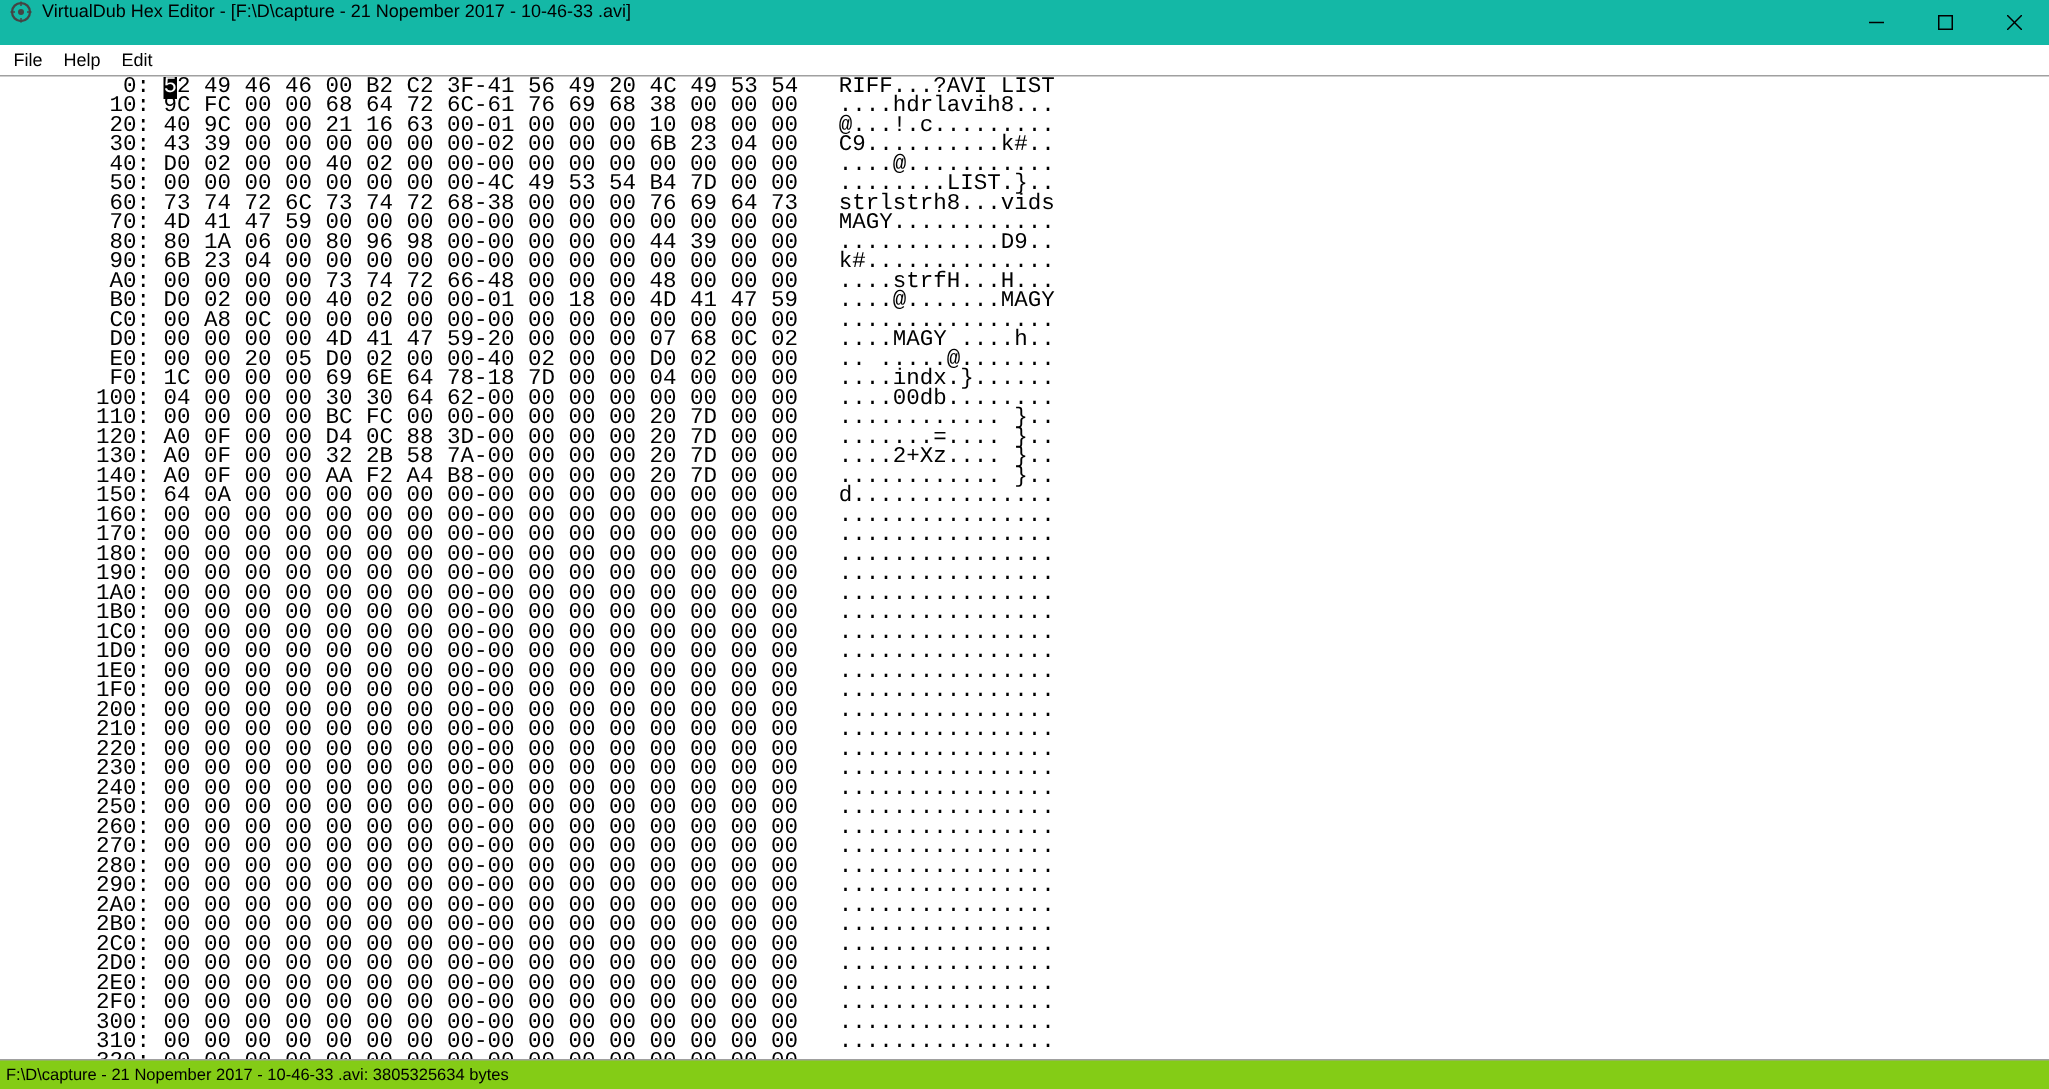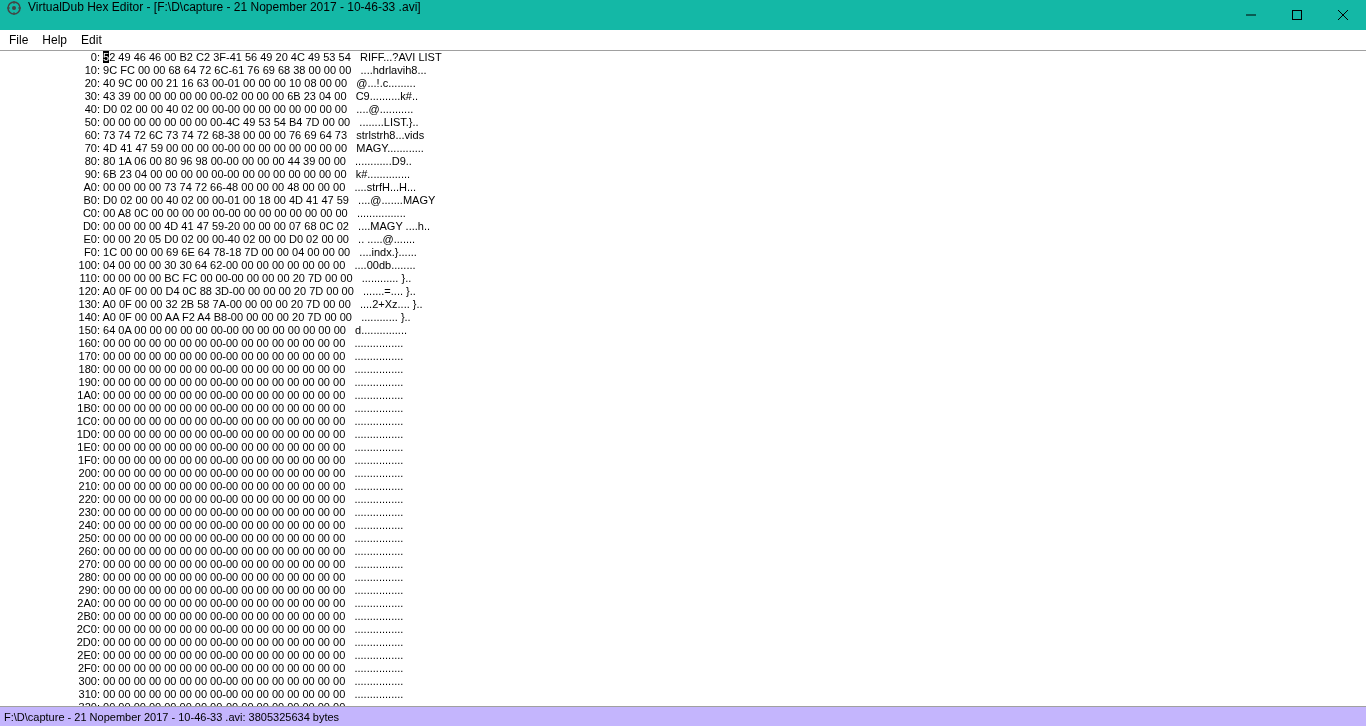--- a/index.html
+++ b/index.html
@@ -4,25 +4,25 @@
 <style>
   html,body{margin:0;padding:0;height:100%;width:100%;font-family:"Segoe UI",Tahoma,sans-serif;font-size:12px;background:#fff;color:#000;overflow:hidden}
   .titlebar{height:30px;display:flex;background:#14b8a6;border-bottom:0 solid #ccc}
   .titlebar .icon{width:16px;height:16px;margin:0 6px}
   .titlebar .title{flex:1;font-size:12px;color:#000;white-space:nowrap;overflow:hidden}
   .win-controls{display:flex;height:100%}
   .win-controls div{width:46px;display:flex;align-items:center;justify-content:center;font-family:"Segoe MDL2 Assets",sans-serif;font-size:10px}
   .menubar{height:19px;display:flex;align-items:flex-end;padding:0 2px;border-bottom:0 solid #ccc}
   .menubar .mi{padding:2px 7px;font-size:12px}
   .hex-area{position:absolute;top:50px;left:0;right:0;bottom:19px;overflow-y:scroll;overflow-x:auto;border-top:1px solid #a0a0a0}
-  .hex-content{font-family:Liberation Sans, sans-serif;font-size:11px;line-height:13px;white-space:pre;padding:0 8px 0 0;letter-spacing:0}
+  .hex-content{font-family:Liberation Mono, monospace;font-size:15px;line-height:13px;white-space:pre;padding:0 8px 0 0;letter-spacing:0}
   .hex-line{height:13px}
   .offset{display:inline-block;text-align:right;width:100px}
   .cursor{background:#000;color:#fff}
-  .statusbar{position:absolute;bottom:0;left:0;right:0;height:19px;background:#c4b5fd;border-top:1px solid #a0a0a0;font-size:11px;display:flex;align-items:center;padding:0 4px}
+  .statusbar{position:absolute;bottom:0;left:0;right:0;height:19px;background:#84cc16;border-top:1px solid #a0a0a0;font-size:11px;display:flex;align-items:center;padding:0 4px}
   ::-webkit-scrollbar{width:17px;height:17px;background:#f0f0f0}
   ::-webkit-scrollbar-thumb{background:#cdcdcd;border:1px solid #a0a0a0}
   ::-webkit-scrollbar-button{background:#f0f0f0;height:17px;border:1px solid #a0a0a0}
 </style>
 </head>
 <body>
 
 <div class="titlebar">
   <span class="icon">
     <svg width="16" height="16" viewBox="0 0 16 16">

